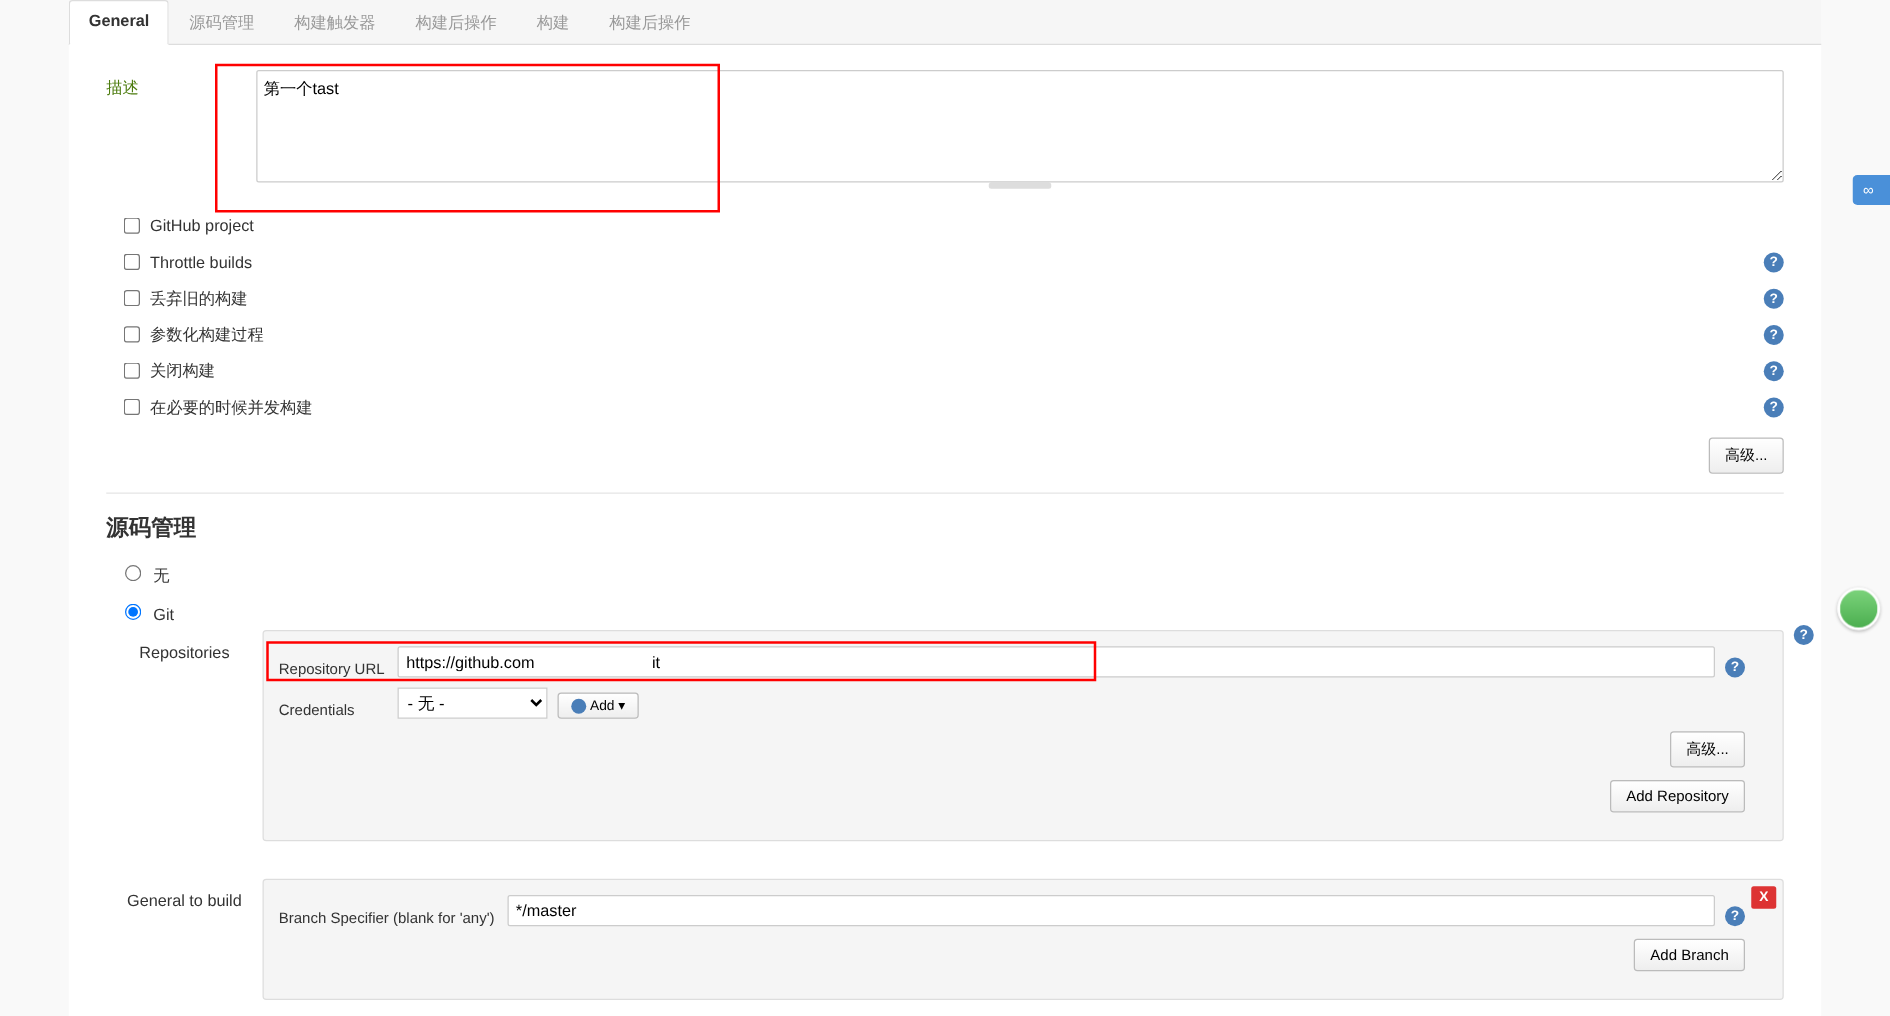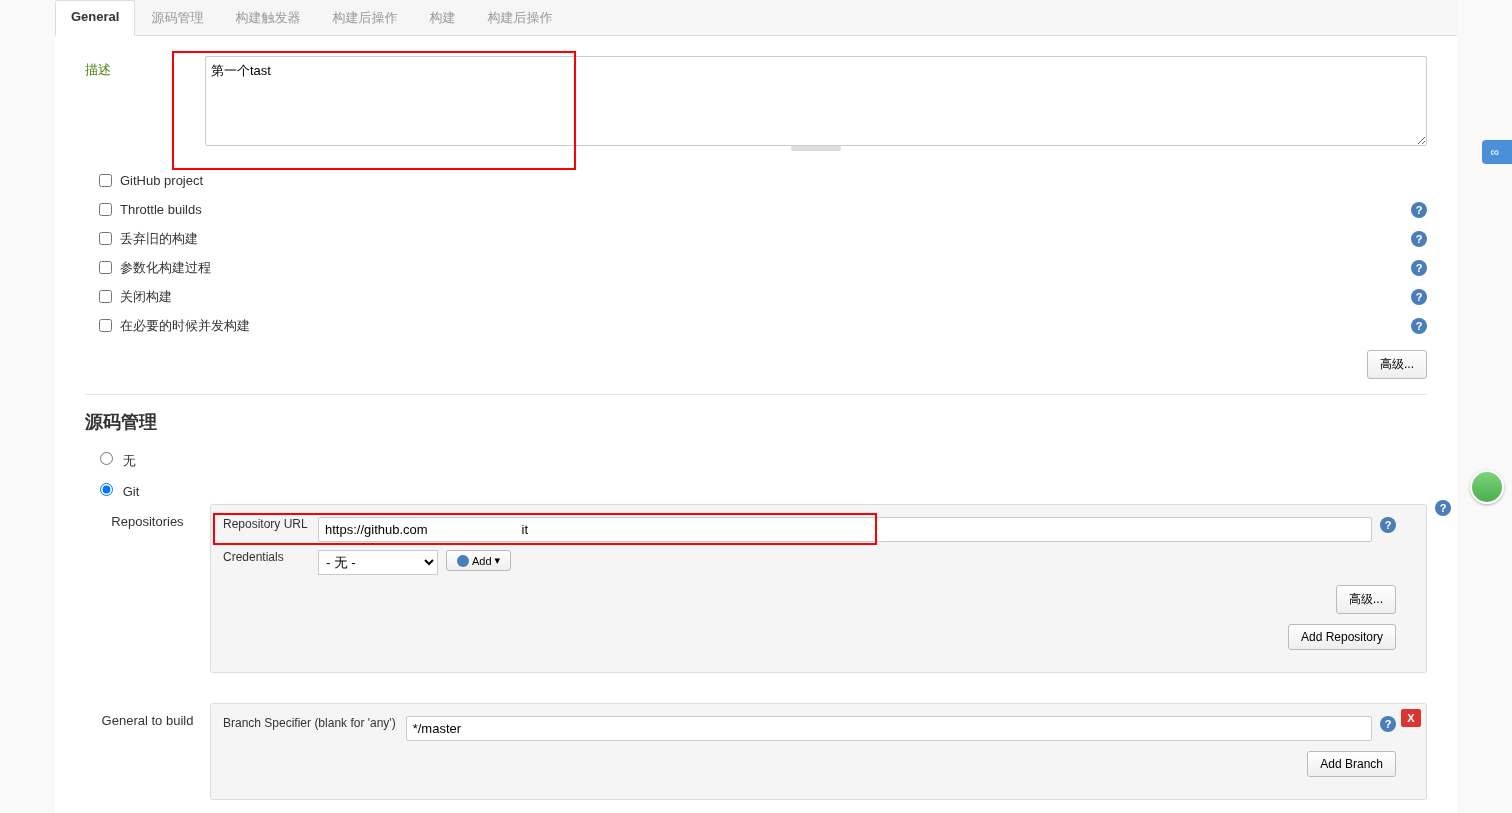--- a/index.html
+++ b/index.html
@@ -136,21 +136,21 @@
       margin-left: 125px;
       background: #f5f5f5;
       border: 1px solid #ddd;
       border-radius: 3px;
       padding: 12px;
       margin-bottom: 15px;
       position: relative;
     }
     .repo-field {
       display: flex;
-      align-items: flex-start;
+      align-items: flex-end;
       margin-bottom: 8px;
     }
     .repo-field-label {
       width: 95px;
       font-size: 12px;
     }
     .repo-input {
       flex: 1;
       padding: 4px 6px;
       border: 1px solid #ccc;

